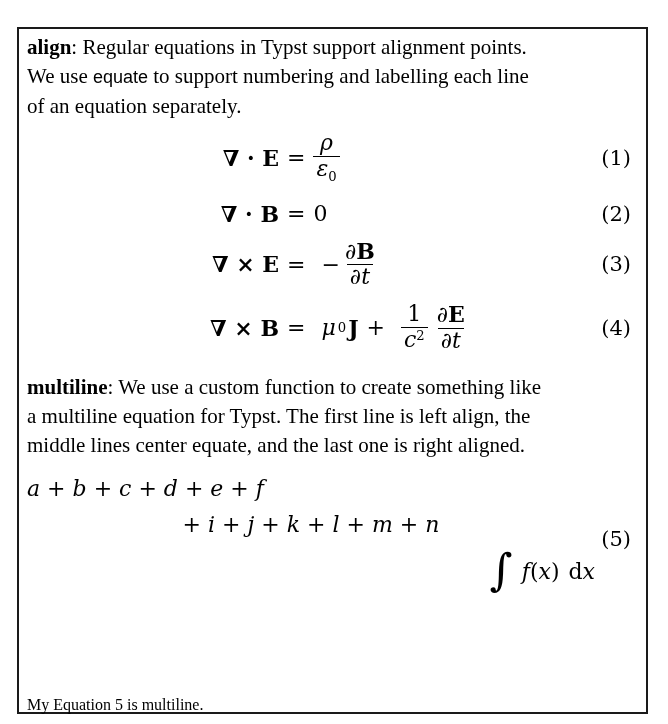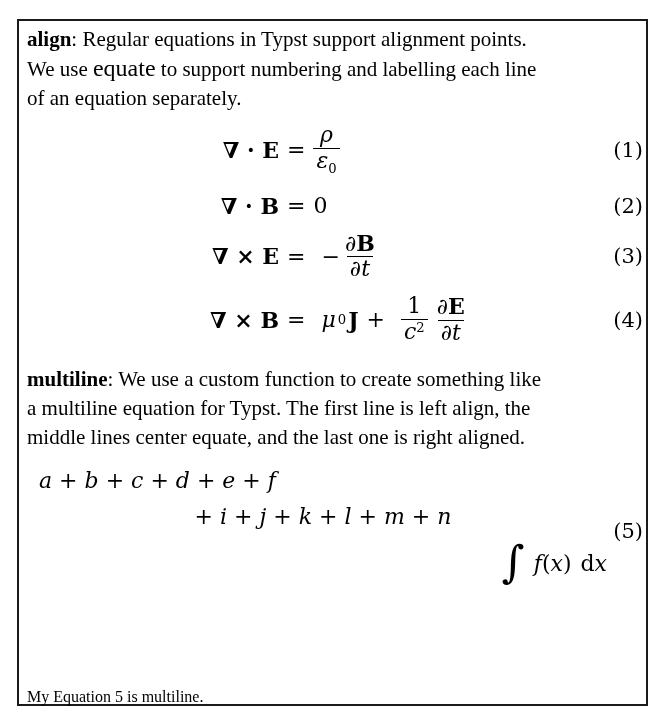--- a/index.html
+++ b/index.html
@@ -1,29 +1,29 @@
 <!DOCTYPE html>
 <html><head>
 <meta charset="utf-8">
 <style>
   * { margin:0; padding:0; box-sizing:border-box; }
   html,body { width:668px; height:724px; background:#ffffff; }
   body { font-family:"Liberation Serif", serif; color:#000; position:relative; overflow:hidden; }
 
   .frame {
-    position:absolute; left:17px; top:19px;
+    position:absolute; left:17px; top:27px;
     width:631px; height:687px;
     border:2px solid #1a1a1a; background:#fff;
-    padding:4px 3px 0 8px;
+    padding:4px 15px 0 8px;
   }
 
   .body-par { font-size:21px; line-height:29px; }
   .pline { display:block; white-space:nowrap; }
   .kw { font-weight:bold; }
-  .mono { font-family:Liberation Serif, serif; font-size:24px; }
+  .mono { font-family:Liberation Sans, sans-serif; font-size:18px; }
   .eqs { margin-top:10px; }
   .eqrow { position:relative; display:flex; align-items:center; font-size:22px;
            font-family:"DejaVu Serif", serif; }
   .eq1 { margin-top:8px; }  .eq2 { margin-top:16px; }
   .eq3 { margin-top:12px; } .eq4 { margin-top:12px; }
   .eq-lhs { width:252px; text-align:right; font-weight:bold; white-space:nowrap; }
   .eq-rhs { display:flex; align-items:center; margin-left:8px; gap:8px; white-space:nowrap; }
   .tight { gap:2px; }
   .frac { display:inline-flex; flex-direction:column; align-items:center; }
   .frac .num, .frac .den { padding:0 3px; line-height:1.12; white-space:nowrap; }
@@ -34,21 +34,21 @@
   .sup { font-size:0.6em; vertical-align:0.55em; font-style:normal; }
   .eq-label { position:absolute; right:0; top:50%; transform:translateY(-50%);
               font-size:21px; font-weight:normal; font-style:normal;
               font-family:"DejaVu Serif", serif; }
 
   .p-gauss { margin-top:20px; }
   .p-multiline { margin-top:20px; }
 
   .eq5 { position:relative; margin-top:16px; font-size:22px;
          font-family:"DejaVu Serif", serif; }
-  .eq5 .mline { display:block; width:568px; white-space:nowrap; line-height:26px;margin-left:12px; }
+  .eq5 .mline { display:block; width:568px; white-space:nowrap; line-height:26px; }
   .m-left  { text-align:left; }
   .m-center{ text-align:center; margin-top:10px; }
   .m-right { margin-top:8px; display:flex !important; justify-content:flex-end;
              align-items:center; gap:9px; height:52px; }
   .integral { font-size:44px; line-height:1; font-weight:normal; transform:translateY(-2px); }
   .eq5-label { position:absolute; right:0; top:calc(50% + 2px); transform:translateY(-50%);
                font-size:21px; font-family:"DejaVu Serif", serif; }
 
   .footer { position:absolute; left:8px; bottom:-7px; font-size:16px; line-height:29px;
             white-space:nowrap; }

